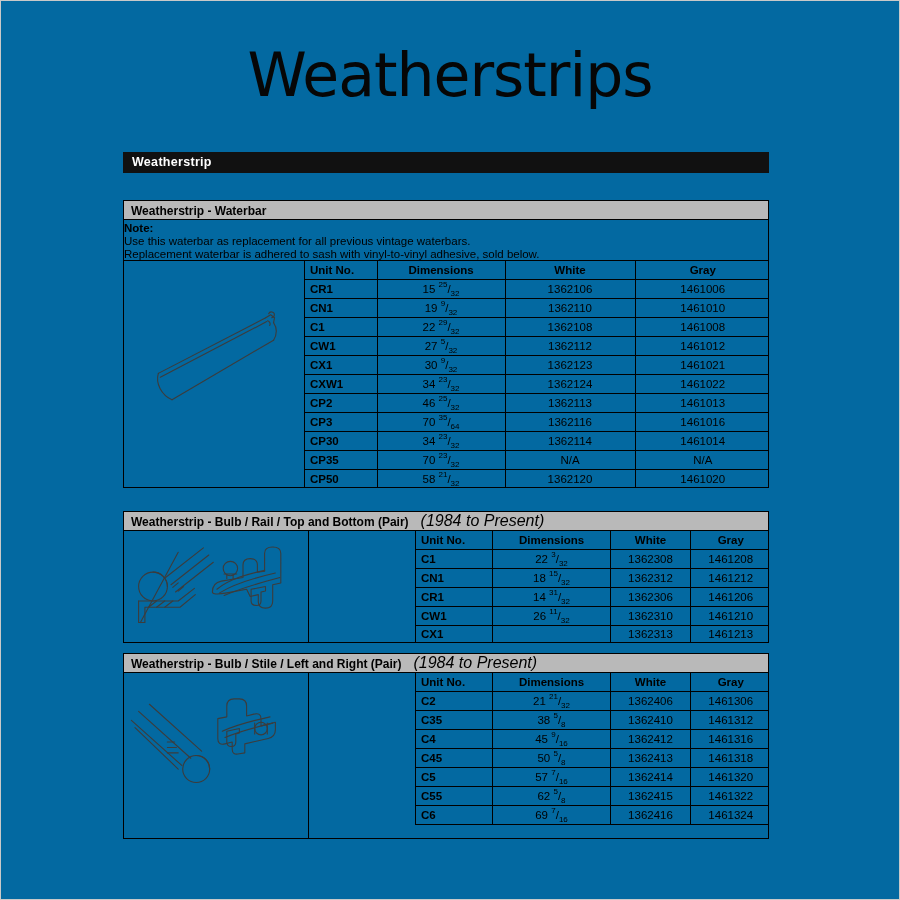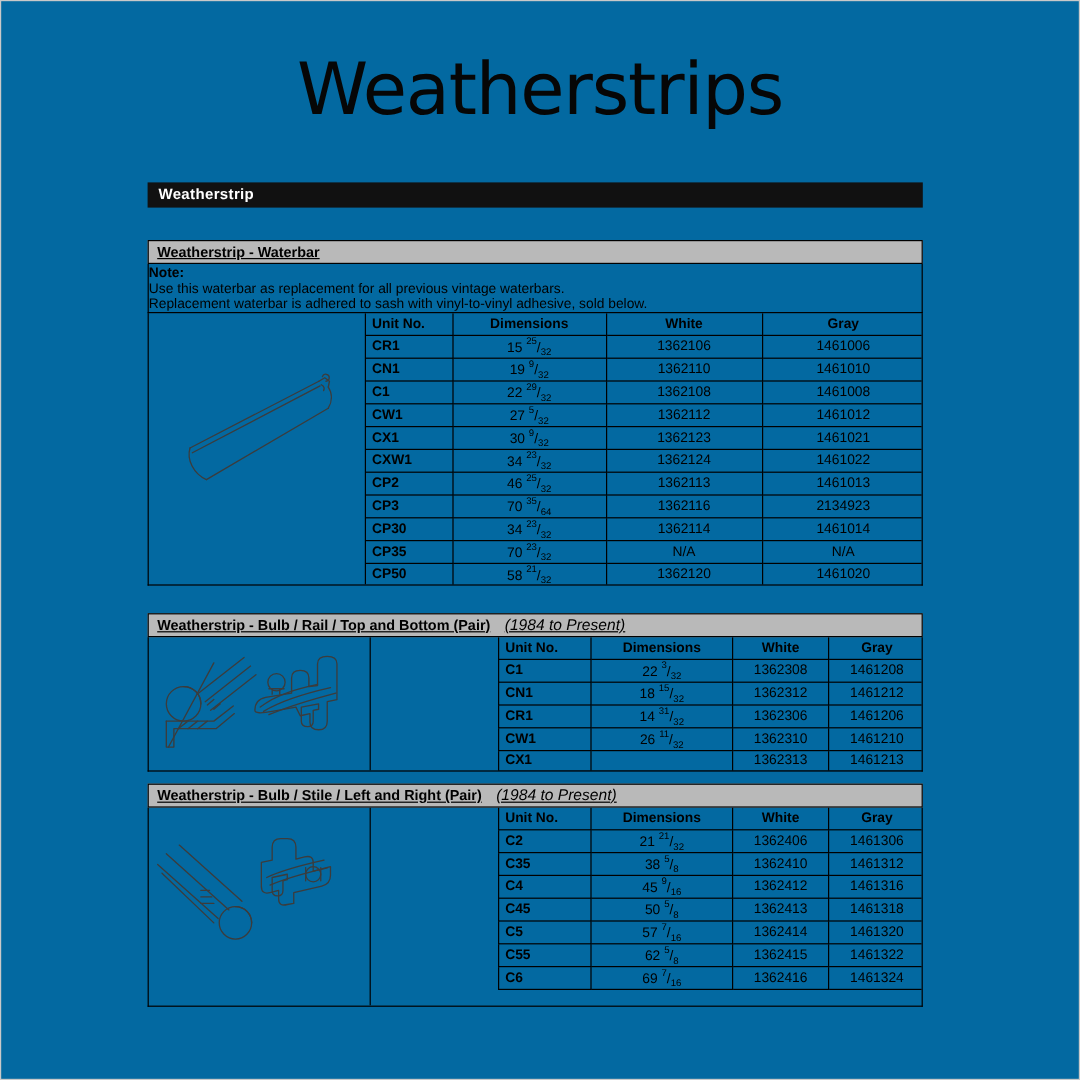--- a/index.html
+++ b/index.html
@@ -20,23 +20,22 @@
     letter-spacing:.3px;
   }
   .section { position:absolute; left:122px; width:646px; }
   #section1 { top:199px; } #section2 { top:510px; } #section3 { top:652px; }
 
   .sec-bar {
     height:20px; background:var(--section-bar,#b9b9b9);
     border:1px solid #000; box-sizing:border-box;
     line-height:17px; padding-left:7px; font-size:12px; font-weight:bold;
     white-space:nowrap;
-    text-decoration:underline;
-  }
-  .sec-bar .subtitle { font-weight:normal; font-style:italic; font-size:13px; margin-left:12px; }
+  }
+  .sec-bar .subtitle { font-weight:normal; font-style:italic; font-size:16px; margin-left:12px; }
 
   .note-box {
     border:1px solid #000; border-top:none; box-sizing:border-box;
     height:41px; padding:2px 0 0 0; font-size:11.5px; line-height:13px;
   }
   .note-label { font-weight:bold; }
 
   .grid-area { position:relative; border:1px solid #000; border-top:none; box-sizing:border-box; overflow:hidden; }
   #section1 .grid-area { height:227px; }
   #section2 .grid-area { height:112px; }
@@ -170,21 +169,21 @@
             <tr>
               <td class="col-unit">CP2</td>
               <td class="col-dim">46&nbsp;<sup>25</sup>/<sub>32</sub></td>
               <td class="col-white">1362113</td>
               <td class="col-gray">1461013</td>
             </tr>
             <tr>
               <td class="col-unit">CP3</td>
               <td class="col-dim">70&nbsp;<sup>35</sup>/<sub>64</sub></td>
               <td class="col-white">1362116</td>
-              <td class="col-gray">2134923</td>
+              <td class="col-gray">1461016</td>
             </tr>
             <tr>
               <td class="col-unit">CP30</td>
               <td class="col-dim">34&nbsp;<sup>23</sup>/<sub>32</sub></td>
               <td class="col-white">1362114</td>
               <td class="col-gray">1461014</td>
             </tr>
             <tr>
               <td class="col-unit">CP35</td>
               <td class="col-dim">70&nbsp;<sup>23</sup>/<sub>32</sub></td>

